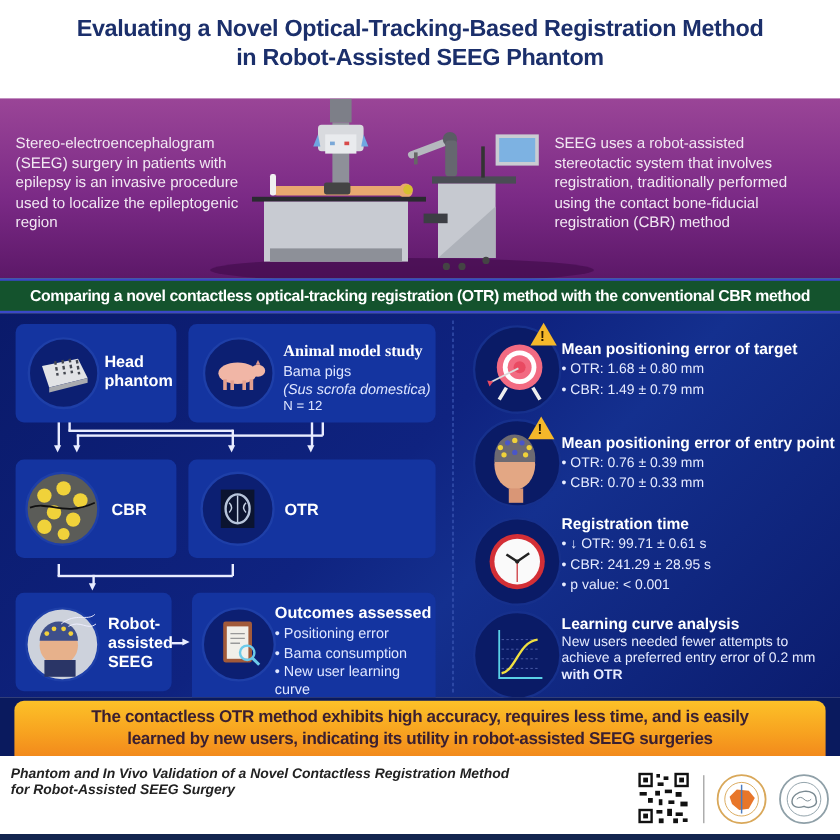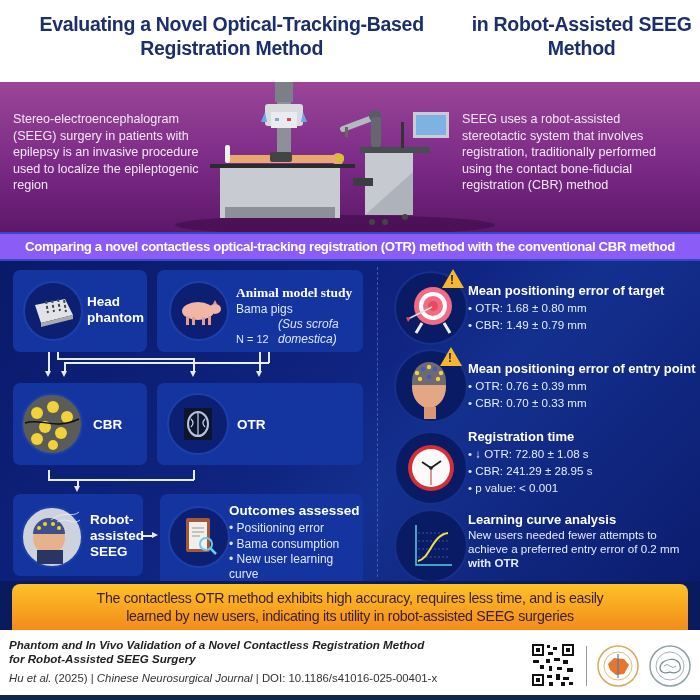--- a/index.html
+++ b/index.html
@@ -1,32 +1,32 @@
 <!DOCTYPE html>
 <html><head>
 <meta charset="utf-8">
 <style>
   * { box-sizing: border-box; margin: 0; padding: 0; }
   html, body { width: 700px; height: 700px; overflow: hidden; background: #ffffff; }
   body { font-family: "Liberation Sans", "DejaVu Sans", sans-serif; position: relative; }
 
   .title-wrap { position: absolute; left: 0; top: 0; width: 700px; height: 72px; background: #fff;
-    display: flex; align-items: center; justify-content: center; }
+    display: flex; flex-direction: column; align-items: center; justify-content: center; }
   .title-line { font-family: "Liberation Sans", sans-serif; font-weight: 700; color: #1b2f6b;
     font-size: 19.5px; line-height: 24px; letter-spacing: -0.3px; text-align: center; }
 
   .hero { position: absolute; left: 0; top: 82px; width: 700px; height: 150px;
     background: linear-gradient(180deg, #9a4597 0%, #7b2a86 55%, #5c1868 100%); overflow: hidden; }
   .hero-text { position: absolute; color: #f2e8f3; font-size: 12.6px; line-height: 16.5px; }
   .hero-left { left: 13px; top: 29px; width: 205px; }
   .hero-right { left: 462px; top: 29px; width: 225px; }
   .floor-shadow { position: absolute; left: 175px; top: 133px; width: 320px; height: 20px; border-radius: 50%;
     background: rgba(60,10,70,0.55); }
 
-  .banner { position: absolute; left: 0; top: 232px; width: 700px; height: 29px; background: #8b5cf6;
+  .banner { position: absolute; left: 0; top: 232px; width: 700px; height: 29px; background: #14532d;
     border-top: 2px solid #3a48c8; border-bottom: 2px solid #3a48c8;
     display: flex; align-items: center; justify-content: center; }
   .banner span { color: #fff; font-weight: 700; font-size: 13.2px; letter-spacing: -0.35px; white-space: nowrap; }
 
   .main { position: absolute; left: 0; top: 261px; width: 700px; height: 320px;
     background: linear-gradient(135deg, #0a1a6a 0%, #0f2380 45%, #14308f 60%, #0b1c6e 100%); overflow: hidden; }
   .divider { position: absolute; left: 377px; top: 6px; height: 310px; border-left: 1.5px dashed #3e5bb8; }
 
   .card { position: absolute; background: #1434a0; border-radius: 7px; }
   .circle { position: absolute; border-radius: 50%; background: #0c1f72; border: 2px solid #1e3fa8; }
@@ -41,37 +41,37 @@
     border: 2px solid #16308c; }
   .stat-title { position: absolute; color: #fff; font-weight: 700; font-size: 13px; line-height: 16px; white-space: nowrap; }
   .stat-line { position: absolute; color: #e6ebff; font-size: 11.6px; line-height: 16.5px; white-space: nowrap; }
   .warn { position: absolute; width: 0; height: 0; border-left: 11px solid transparent; border-right: 11px solid transparent;
     border-bottom: 19px solid #f5b82a; }
   .warn-mark { position: absolute; color: #2a1a00; font-weight: 700; font-size: 12px; }
 
   .conclusion { position: absolute; left: 12px; top: 584px; width: 676px; height: 46px; border-radius: 8px 8px 0 0;
     background: linear-gradient(180deg, #fcc128 0%, #f8a420 55%, #f28a1c 100%);
     display: flex; flex-direction: column; align-items: center; justify-content: center; }
-  .conclusion span { color: #3a1f30; font-weight: 400; font-size: 14.2px; line-height: 18px; letter-spacing: -0.3px; white-space: nowrap; }
+  .conclusion span { color: #3a1f30; font-weight: 700; font-size: 14.2px; line-height: 18px; letter-spacing: -0.3px; white-space: nowrap; }
 
   .footer { position: absolute; left: 0; top: 630px; width: 700px; height: 65px; background: #fff; }
   .footer-bar { position: absolute; left: 0; top: 695px; width: 700px; height: 5px; background: #14264f; }
   .cite-title { position: absolute; left: 9px; color: #222; font-weight: 700; font-style: italic; font-size: 11.6px; line-height: 14px; }
   .cite-ref { position: absolute; left: 9px; top: 42px; color: #333; font-size: 11.4px; white-space: nowrap; }
   .cite-ref i { font-style: italic; }
   .qr { position: absolute; left: 531px; top: 643px; width: 44px; height: 44px; background: #fff; }
   .vsep { position: absolute; left: 586px; top: 646px; width: 1px; height: 40px; background: #999; }
   .logo { position: absolute; top: 644px; width: 44px; height: 44px; border-radius: 50%; }
 </style>
 </head>
 <body>
 
 <div class="title-wrap">
   <div class="title-line">Evaluating a Novel Optical-Tracking-Based Registration Method</div>
-  <div class="title-line">in Robot-Assisted SEEG Method</div>
+  <div class="title-line">in Robot-Assisted SEEG Phantom</div>
 </div>
 
 <div class="hero">
   <div class="hero-text hero-left">Stereo-electroencephalogram (SEEG) surgery in patients with epilepsy is an invasive procedure used to localize the epileptogenic region</div>
   <div class="floor-shadow"></div>
   <svg style="position:absolute;left:205px;top:0;" width="260" height="150" viewBox="0 0 260 150">
 
     <rect x="70" y="0" width="18" height="20" fill="#7d7f88"></rect>
     <rect x="72" y="20" width="14" height="55" fill="#8e9099"></rect>
     <rect x="60" y="22" width="38" height="22" rx="3" fill="#d8dade"></rect>
@@ -138,21 +138,21 @@
         <ellipse cx="44" cy="26" rx="6" ry="5" fill="#f1b6a6"></ellipse>
         <rect x="15" y="33" width="3" height="9" fill="#e3a090"></rect>
         <rect x="21" y="34" width="3" height="8" fill="#e3a090"></rect>
         <rect x="31" y="34" width="3" height="8" fill="#e3a090"></rect>
         <rect x="37" y="33" width="3" height="9" fill="#e3a090"></rect>
         <path d="M42 21 l2 -4 l2 4z" fill="#e39a8a"></path>
       </svg>
     </div>
     <div class="card-title" style="left:79px;top:15px;font-family:Liberation Serif, serif;">Animal model study</div>
     <div class="card-sub" style="left:79px;top:32px;">Bama pigs</div>
-    <div class="card-sub" style="left:79px;top:47px;font-style:italic;margin-left:42px;">(Sus scrofa domestica)</div>
+    <div class="card-sub" style="left:79px;top:47px;font-style:italic;">(Sus scrofa domestica)</div>
     <div class="card-sub" style="left:79px;top:62px;font-size:11px;">N = 12</div>
   </div>
 
   <div class="conn" style="left:48px;top:91px;width:1.5px;height:20px;"></div>
   <div class="arrowhead" style="left:45px;top:110px;"></div>
   <div class="conn" style="left:57px;top:91px;width:1.5px;height:7px;"></div>
   <div class="conn" style="left:57px;top:97px;width:137px;height:1.5px;"></div>
   <div class="conn" style="left:193px;top:97px;width:1.5px;height:14px;"></div>
   <div class="arrowhead" style="left:190px;top:110px;"></div>
   <div class="conn" style="left:259px;top:91px;width:1.5px;height:20px;"></div>
@@ -279,21 +279,21 @@
     <div class="stat-circle" style="left:394px;top:170px;">
       <svg width="70" height="70" viewBox="0 0 70 70">
         <circle cx="35" cy="35" r="23" fill="#d32f36"></circle>
         <circle cx="35" cy="35" r="19" fill="#fafafa"></circle>
         <path d="M35 35 L26 29 M35 35 L45 28" stroke="#222" stroke-width="2"></path>
         <path d="M35 35 L35 52" stroke="#c92a30" stroke-width="1"></path>
         <circle cx="35" cy="35" r="1.8" fill="#222"></circle>
       </svg>
     </div>
     <div class="stat-title" style="left:468px;top:168px;">Registration time</div>
-    <div class="stat-line" style="left:468px;top:185px;">• ↓ OTR: 72.80 ± 1.08 s</div>
+    <div class="stat-line" style="left:468px;top:185px;">• ↓ OTR: 99.71 ± 0.61 s</div>
     <div class="stat-line" style="left:468px;top:202px;">• CBR: 241.29 ± 28.95 s</div>
     <div class="stat-line" style="left:468px;top:219px;">• p value: &lt; 0.001</div>
   </div>
 
   <div>
     <div class="stat-circle" style="left:394px;top:248px;">
       <svg width="70" height="70" viewBox="0 0 70 70">
         <path d="M20 14 V54 H56" stroke="#5ad0e6" stroke-width="1.5" fill="none"></path>
         <path d="M22 22 H52 M22 30 H52 M22 38 H52 M22 46 H52" stroke="#4b5da8" stroke-width="0.8" stroke-dasharray="2 2"></path>
         <path d="M22 50 C34 48 36 24 52 22" stroke="#f0e040" stroke-width="2" fill="none"></path>
@@ -308,24 +308,20 @@
 
 <div class="main-to-conclusion" style="position:absolute;left:0;top:581px;width:700px;height:49px;background:#0a1a5e;"></div>
 <div class="conclusion">
   <span>The contactless OTR method exhibits high accuracy, requires less time, and is easily</span>
   <span>learned by new users, indicating its utility in robot-assisted SEEG surgeries</span>
 </div>
 
 <div class="footer">
   <div class="cite-title" style="top:8px;">Phantom and In Vivo Validation of a Novel Contactless Registration Method</div>
   <div class="cite-title" style="top:22px;">for Robot-Assisted SEEG Surgery</div>
-  <div class="cite-ref">
-    <span style="font-style:italic;">Hu et al.</span>
-    <span>(2025)</span><span> | </span><i>Chinese Neurosurgical Journal</i><span> | </span><span>DOI: 10.1186/s41016-025-00401-x</span>
-  </div>
 </div>
 
 <svg class="qr" viewBox="0 0 44 44">
   <rect x="0" y="0" width="44" height="44" fill="#fff"></rect>
   <rect x="1" y="1" width="12" height="12" fill="#111"></rect>
     <rect x="3" y="3" width="8" height="8" fill="#fff"></rect>
     <rect x="5" y="5" width="4" height="4" fill="#111"></rect>
   <rect x="31" y="1" width="12" height="12" fill="#111"></rect>
     <rect x="33" y="3" width="8" height="8" fill="#fff"></rect>
     <rect x="35" y="5" width="4" height="4" fill="#111"></rect>

